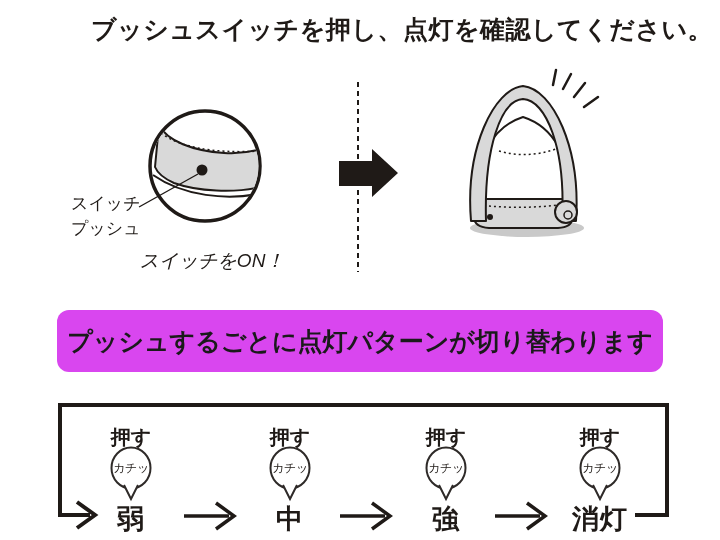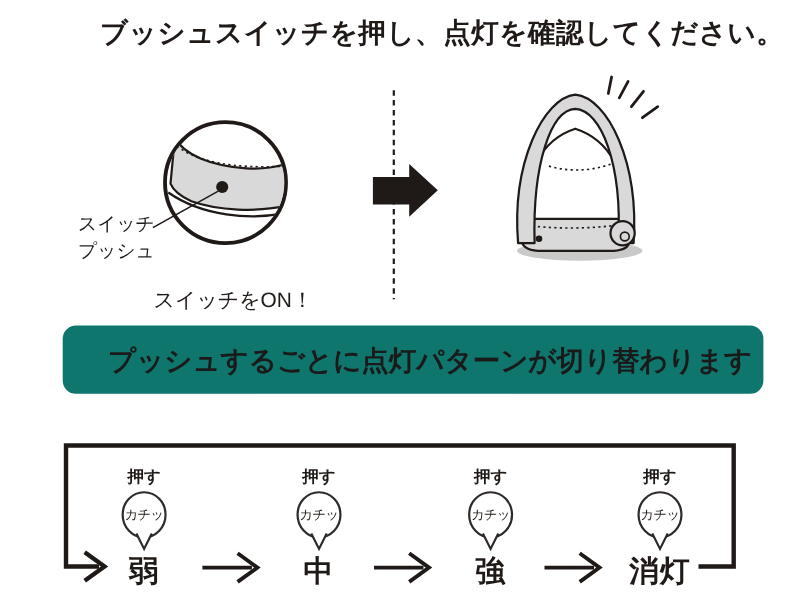--- a/index.html
+++ b/index.html
@@ -8,28 +8,28 @@
     font-family:"Liberation Sans","DejaVu Sans",sans-serif;color:#1f1a17;
   }
   .gfx{position:absolute;left:0;top:0;}
   .txt{position:absolute;white-space:nowrap;color:#1f1a17;}
   .title{
     left:0;top:13px;width:720px;text-align:center;
     font-size:25px;font-weight:bold;letter-spacing:0.5px;padding-left:42px;
   }
   .push-label{left:71px;top:191px;font-size:17px;line-height:25px;}
   .caption{font-size:19px;transform:translateX(-50%);}
-  .cap-left{left:212px;top:260px;}
+  .cap-left{left:212px;top:248px;font-style:italic;}
   .cap-right{left:549px;top:245px;}
   .banner{
-    position:absolute;left:57px;top:296px;width:606px;height:62px;
-    background:#0f766e;border-radius:12px;display:flex;align-items:center;justify-content:center;
-    font-size:25px;font-weight:bold;color:#1a1a1a;white-space:nowrap;padding-left:31px;
+    position:absolute;left:57px;top:310px;width:606px;height:62px;
+    background:#d946ef;border-radius:12px;display:flex;align-items:center;justify-content:center;
+    font-size:25px;font-weight:bold;color:#1a1a1a;white-space:nowrap;
   }
-  .press{font-size:15px;font-weight:600;transform:translateX(-50%);top:424px;text-align:right;}
+  .press{font-size:20px;font-weight:600;transform:translateX(-50%);top:424px;text-align:right;}
   .click{font-size:12px;transform:translateX(-50%);top:460px;letter-spacing:-0.5px;}
   .mode{font-size:27px;font-weight:800;transform:translateX(-50%);top:501px;letter-spacing:1px;}
   .s1{left:131px;} .s2{left:290px;} .s3{left:446px;} .s4{left:600px;}
 </style>
 </head>
 <body>
 
 <div class="page">
 
   <svg class="gfx" width="720" height="540" viewBox="0 0 720 540">

